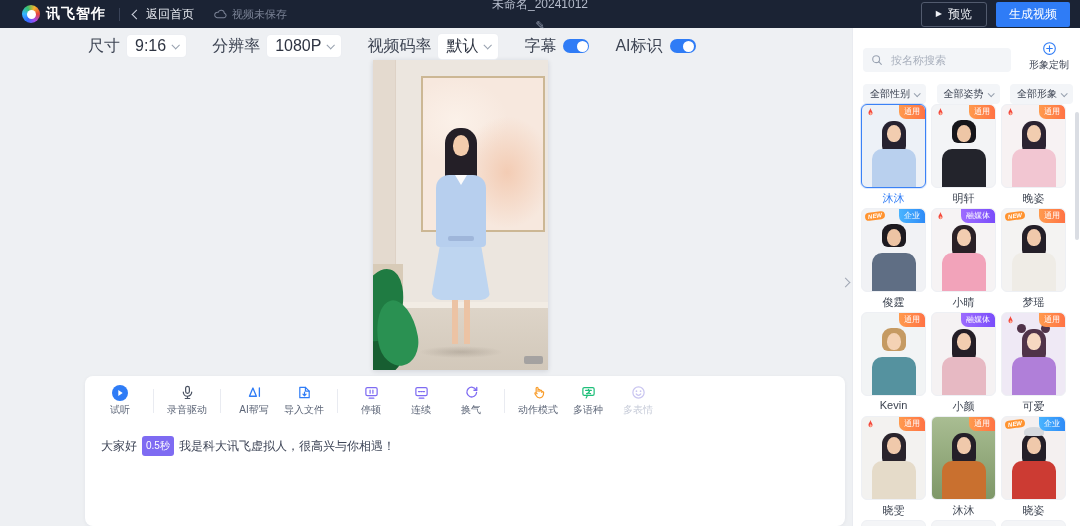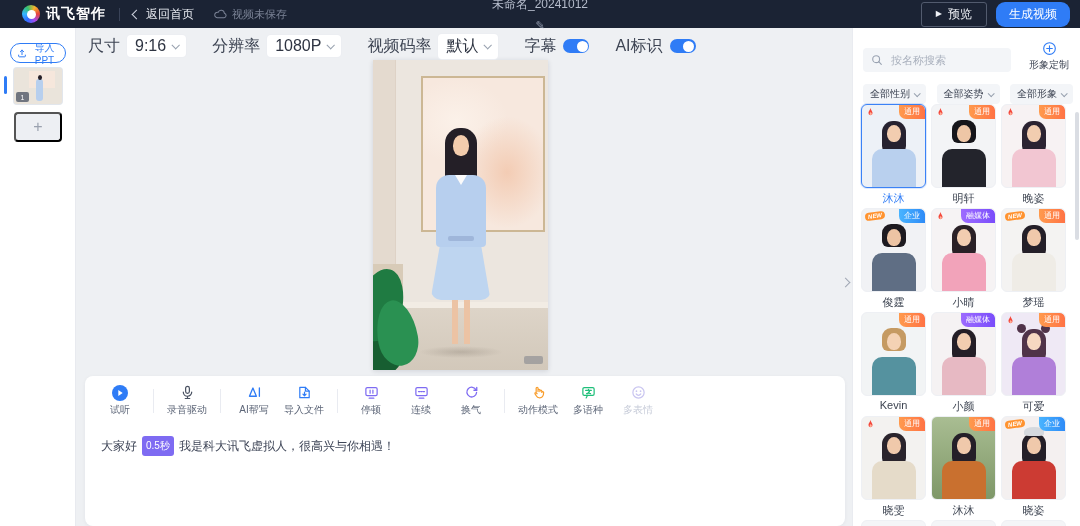--- a/index.html
+++ b/index.html
@@ -12,21 +12,21 @@
   .logo-icon::after{content:"";position:absolute;inset:4.5px;background:#fff;border-radius:50%;}
   .logo-text{font-size:14px;font-weight:bold;letter-spacing:1px;}
   .tb-divider{width:1px;height:13px;background:#3a4358;margin:0 13px;}
   .back{display:flex;align-items:center;gap:6px;font-size:12px;color:#e8ebf2;cursor:pointer;}
   .save-status{display:flex;align-items:center;gap:5px;font-size:11px;color:#7b8396;margin-left:20px;}
   .tb-title{position:absolute;left:50%;transform:translateX(-50%);font-size:12px;color:#b6bdcc;display:flex;gap:6px;align-items:center;flex-direction:column;}
   .edit-glyph{color:#8b93a6;font-size:11px;}
   .tb-right{margin-left:auto;display:flex;gap:9px;align-items:center;padding-right:10px;}
   .btn-preview{display:flex;align-items:center;gap:6px;border:1px solid #525b6e;border-radius:3px;color:#eef1f6;font-size:12px;padding:3px 14px;background:transparent;cursor:pointer;}
   .btn-preview .tri{font-size:8px;line-height:1;}
-  .btn-generate{background:#2f7cf6;border:none;color:#fff;font-size:12px;padding:4px 13px;border-radius:9px;cursor:pointer;}
+  .btn-generate{background:#2f7cf6;border:none;color:#fff;font-size:12px;padding:4px 13px;border-radius:2px;cursor:pointer;}
   .chev{width:6px;height:6px;border-top:1.4px solid #cfd4e0;border-right:1.4px solid #cfd4e0;display:inline-block;}
   .chev-left{transform:rotate(-135deg);}
 
   
   .sidebar{position:absolute;left:0;top:28px;width:75px;bottom:0;background:#fff;border-right:1px solid #e8eaef;z-index:10;}
   .import-btn{position:absolute;left:10px;top:15px;width:56px;height:20px;border:1px solid #2f7cf6;border-radius:11px;color:#2f7cf6;font-size:10px;display:flex;align-items:center;justify-content:center;gap:3px;background:#fff;cursor:pointer;}
   .active-bar{position:absolute;left:4px;top:48px;width:3px;height:18px;background:#2f7cf6;border-radius:2px;}
   .thumb{position:absolute;left:14px;top:40px;width:48px;height:36px;background:#eae4db;border-radius:3px;overflow:hidden;box-shadow:0 0 0 1px #e2e6ec;cursor:pointer;}
   .t-paint{position:absolute;left:15px;top:3px;width:26px;height:17px;background:#f6e7dc;}
   .t-figure{position:absolute;left:22px;top:11px;width:7px;height:22px;background:#b7cfee;border-radius:3px;}
@@ -137,37 +137,20 @@
     </span>
     <span class="tb-right">
       <button class="btn-preview">
         <span class="tri">▶</span>
         <span>预览</span>
       </button>
       <button class="btn-generate">生成视频</button>
     </span>
   </div>
 
-  <div class="sidebar">
-    <button class="import-btn">
-      <span style="line-height:0;"><svg viewBox="0 0 12 12" width="10" height="10" fill="none" stroke="#2f7cf6" stroke-width="1.2" stroke-linecap="round">
-            <path d="M6 8V2.5M4 4.5l2-2 2 2"></path>
-            <path d="M2 8.5v1.3a.8.8 0 0 0 .8.8h6.4a.8.8 0 0 0 .8-.8V8.5"></path>
-          </svg></span>
-      <span>导入PPT</span>
-    </button>
-    <span class="active-bar"></span>
-    <div class="thumb">
-      <span class="t-paint"></span>
-      <span class="t-figure"></span>
-      <span class="t-head"></span>
-      <span class="thumb-badge">1</span>
-    </div>
-    <button class="plus-btn">+</button>
-  </div>
 
   <div class="settings">
     <div class="set-group">
       <span>尺寸</span>
       <span class="pill">
         <span>9:16</span>
         <span class="caret"></span>
       </span>
     </div>
     <span class="set-gap"></span>

